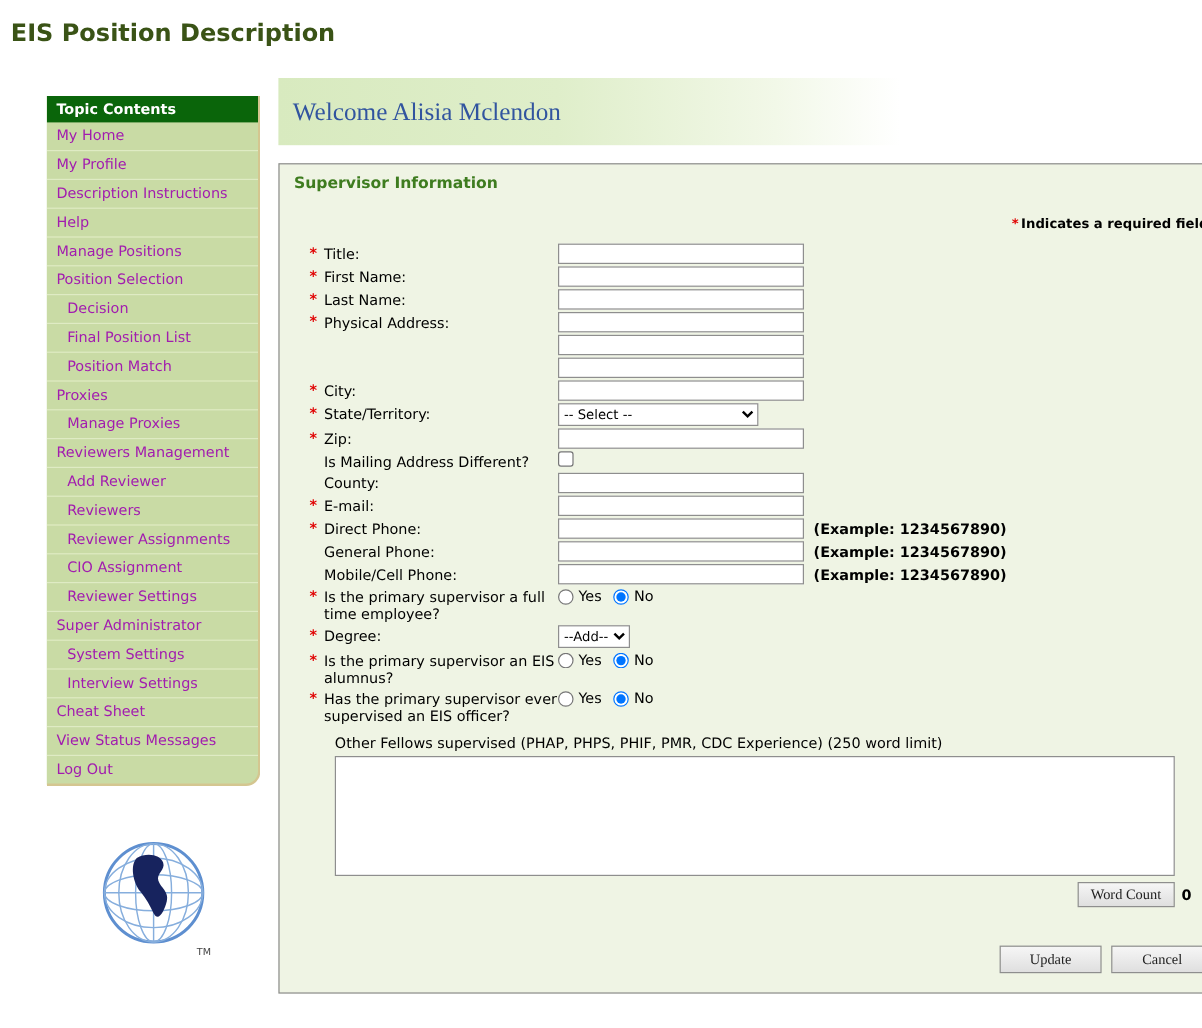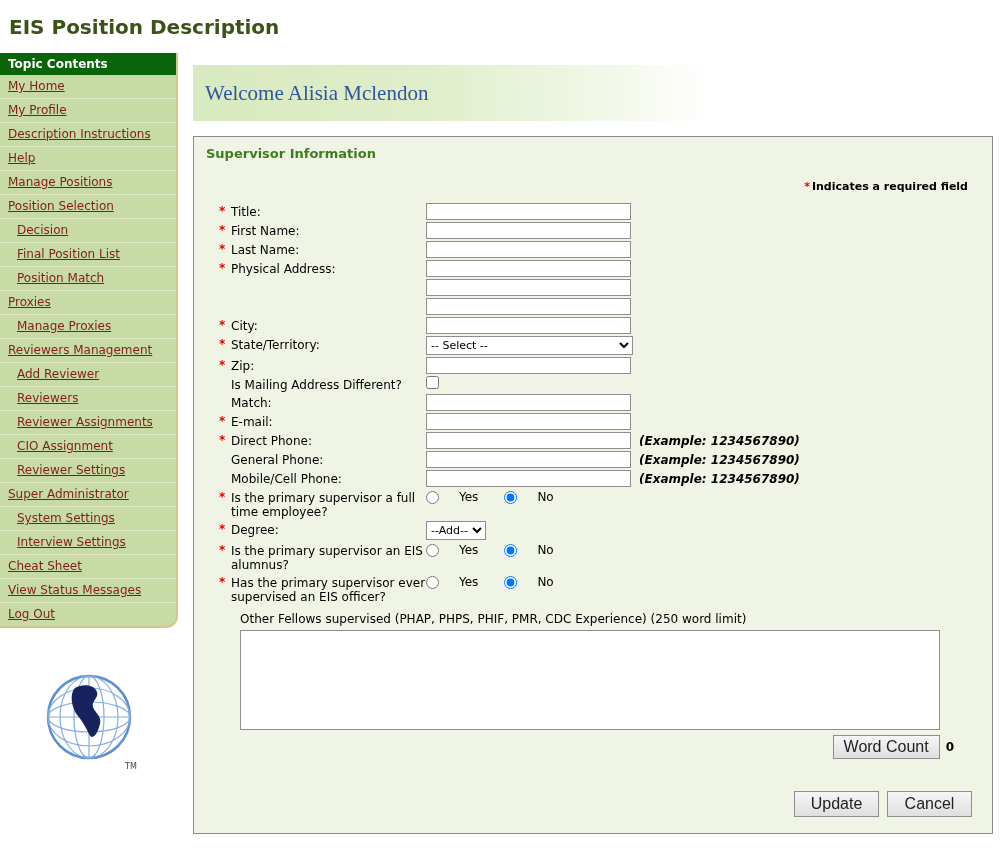--- a/index.html
+++ b/index.html
@@ -7,42 +7,42 @@
   body {
     width: 1002px; height: 857px; overflow: hidden;
     font-family: "DejaVu Sans", "Liberation Sans", sans-serif;
     font-size: 12px; color: #000;
   }
   .page-title {
     padding: 15px 24px 14px 9px;
     font-size: 20px; font-weight: bold; color: #3A5316;
     font-family: "DejaVu Sans", sans-serif;
   }
-  .content { display: flex; align-items: flex-start; }
+  .content { display: flex; align-items: center; padding-left: 39px; }
 
   
   .left-col { width: 180px; flex: 0 0 180px; }
   .sidebar {
     width: 178px;
     border-right: 2px solid #D4C690;
     border-bottom: 2px solid #D4C690;
     border-bottom-right-radius: 12px;
     overflow: hidden;
     background: #C9DBA5;
   }
   .sidebar-header {
     background: #0A650A; color: #fff; font-weight: bold;
     font-size: 12px; padding: 4px 0 4px 8px;
   }
   .side-item {
     padding: 4px 4px 4px 8px;
     border-bottom: 1px solid #DFEBC4;
-    font-size: 12px; color: #7f1d1d;
+    font-size: 12px; color: #a21caf;
     cursor: pointer; line-height: 15px;
-    white-space: nowrap; overflow: hidden; text-decoration: underline;
+    white-space: nowrap; overflow: hidden;
   }
   .side-item.indent { padding-left: 17px; }
   .side-item:last-child { border-bottom: none; }
 
   .logo-wrap { width: 178px; text-align: center; margin-top: 40px; }
 
   
   .main { flex: 1; max-width: 806px; margin-left: 13px; }
   .welcome-banner {
     margin-top: 12px; height: 56px; width: 518px;
@@ -79,47 +79,47 @@
   }
   .flabel .req { position: absolute; left: 0; top: 1px; }
   .ffield { flex: 1; display: flex; align-items: center; }
   .txt {
     width: 205px; height: 17px;
     border: 1px solid #8E8E8E; background: #fff;
     font-family: "DejaVu Sans", sans-serif; font-size: 11px; padding: 0 3px;
   }
   .addr-stack { display: flex; flex-direction: column; gap: 2px; }
   select.sel {
-    width: 207px; height: 19px;
+    width: 167px; height: 19px;
     border: 1px solid #8E8E8E; background: #fff;
     font-family: "DejaVu Sans", sans-serif; font-size: 11px;
   }
   select.sel-small { width: 60px; }
   .example {
-    font-style: italic; font-weight: 600; font-size: 12px;
+    font-weight: 600; font-size: 12px;
     margin-left: 8px; white-space: nowrap;
   }
-  .radio-group { display: flex; align-items: center; gap: 18px; padding-top: 1px; }
+  .radio-group { display: flex; align-items: center; gap: 2px; padding-top: 1px; }
   .radio-group label { margin-right: 8px; font-size: 12px; }
   input[type="radio"], input[type="checkbox"] { width: 13px; height: 13px; margin: 0 2px 0 0; }
 
   .other-label { margin: 8px 0 4px 46px; font-size: 12px; }
   .big-textarea {
     display: block; margin-left: 46px;
     width: 700px; height: 100px;
     border: 1px solid #8E8E8E; background: #fff;
     overflow-y: scroll; resize: none;
     font-family: "DejaVu Sans", sans-serif; font-size: 12px;
   }
   .wordcount-row {
     margin-left: 46px; width: 714px; margin-top: 5px;
     display: flex; justify-content: flex-end; align-items: center;
   }
   .btn {
-    font-family: Liberation Sans, sans-serif; font-size: 16px; color: #222;
+    font-family: Liberation Serif, serif; font-size: 12px; color: #222;
     background: linear-gradient(#F6F6F6, #DFDFDF);
     border: 1px solid #8E8E8E; padding: 2px 10px; cursor: pointer;
   }
   .wc-value { font-weight: bold; margin-left: 6px; font-size: 12px; }
   .actions-row {
     margin-top: 32px; padding-right: 20px;
     display: flex; justify-content: flex-end; gap: 8px;
   }
   .actions-row .btn { width: 85px; padding: 3px 0; text-align: center; }
 </style>
@@ -241,21 +241,21 @@
         </div>
 
         <div class="frow">
           <div class="flabel"><span>Is Mailing Address Different?</span></div>
           <div class="ffield">
               <input type="checkbox" style="">
             </div>
         </div>
 
         <div class="frow">
-          <div class="flabel"><span>Match:</span></div>
+          <div class="flabel"><span>County:</span></div>
           <div class="ffield">
               <input class="txt" type="text" value="" style="">
             </div>
         </div>
 
         <div class="frow">
           <div class="flabel"><span class="req">*</span><span>E-mail:</span></div>
           <div class="ffield">
               <input class="txt" type="text" value="" style="">
             </div>

